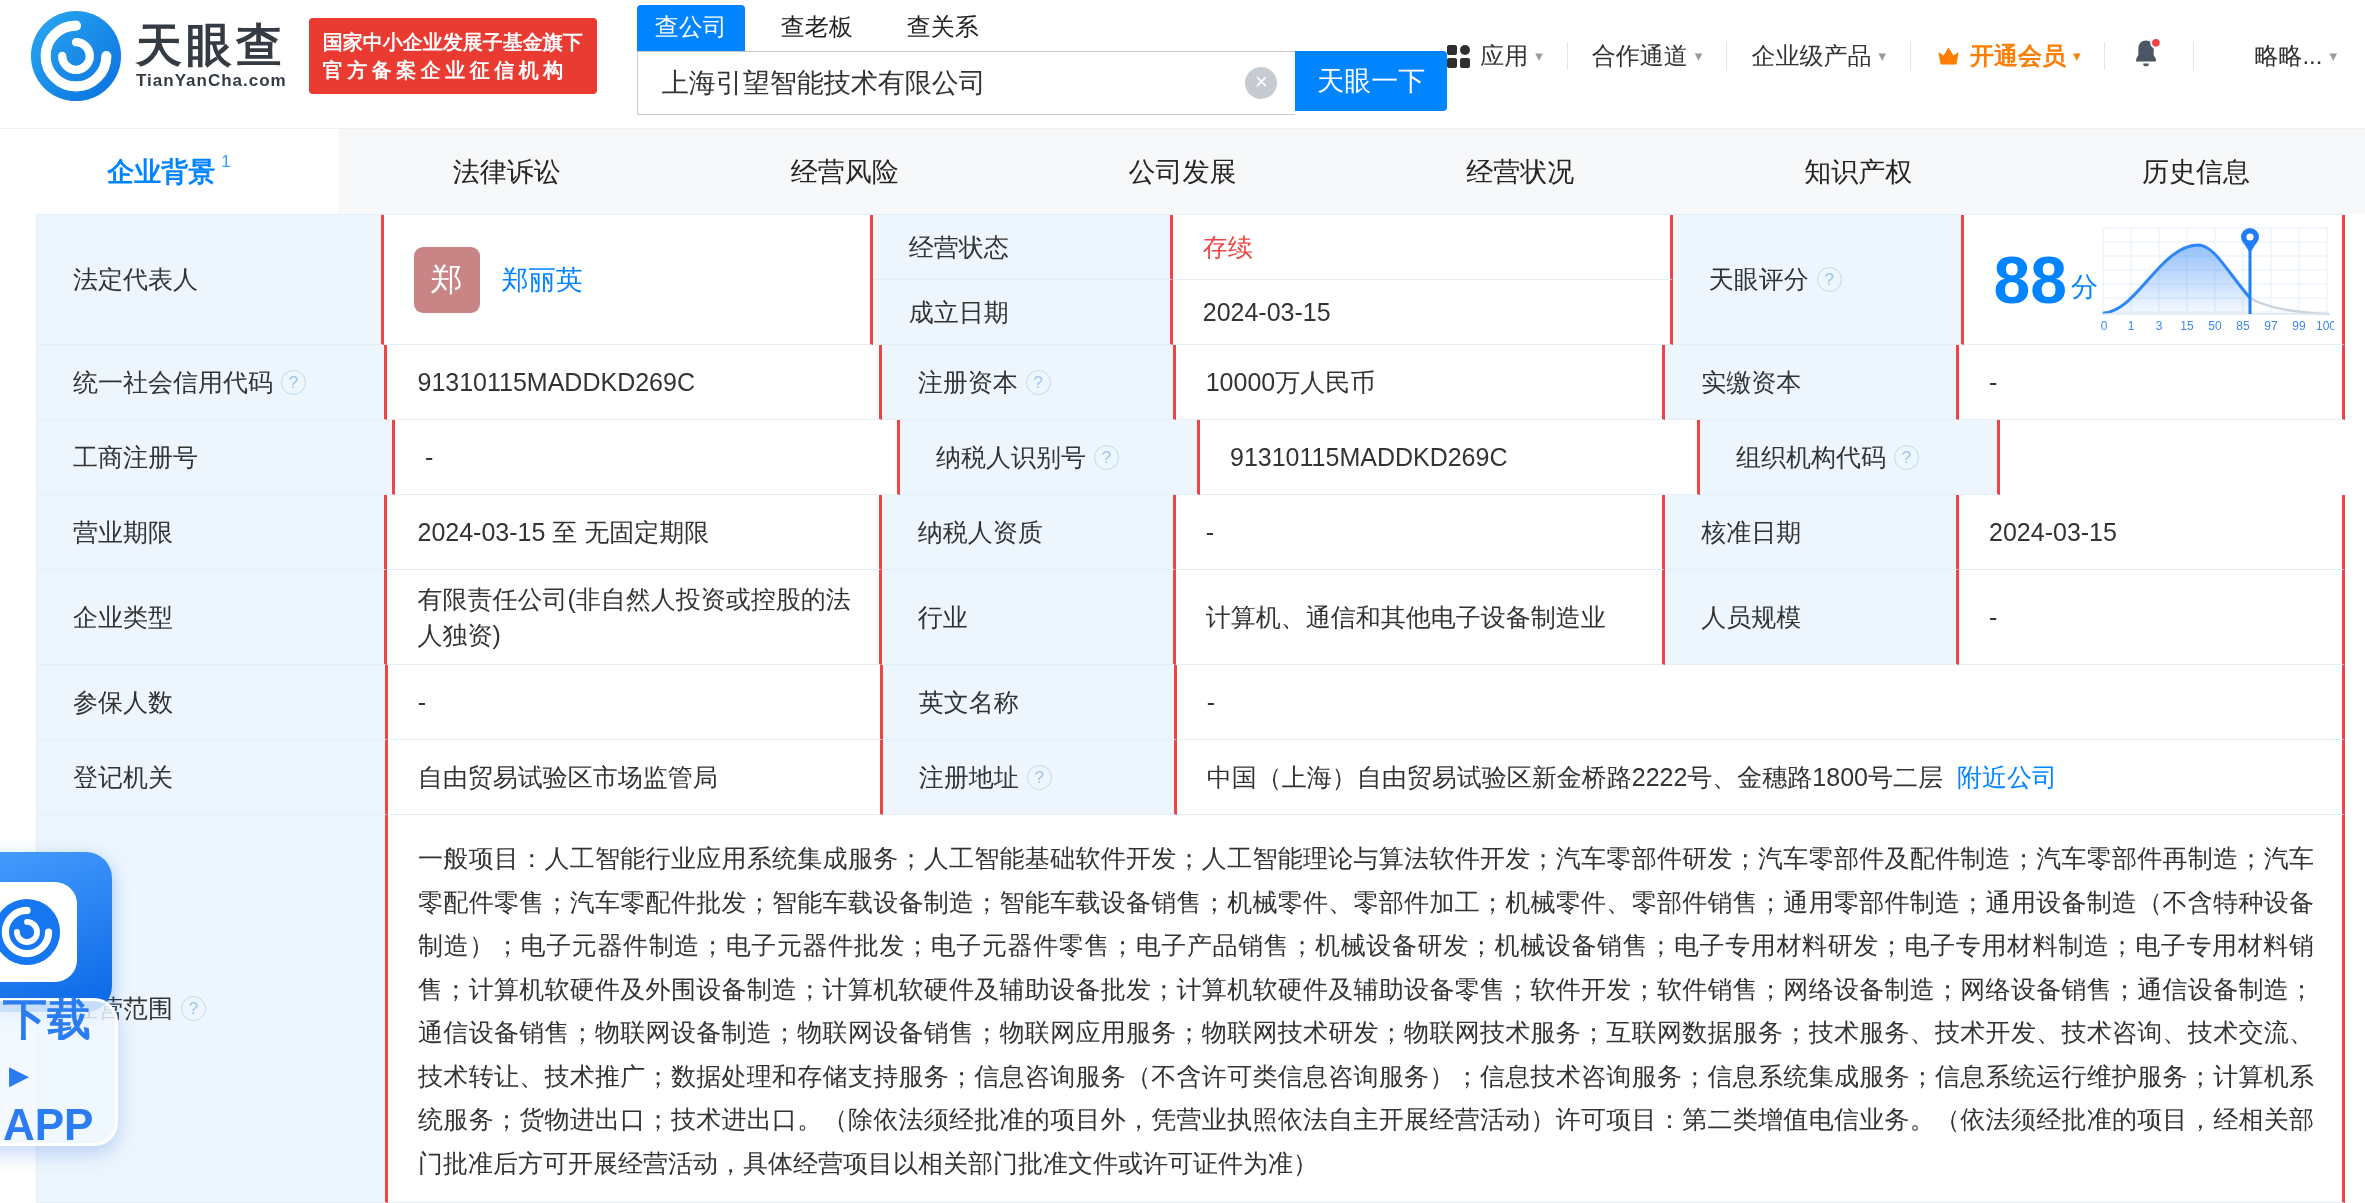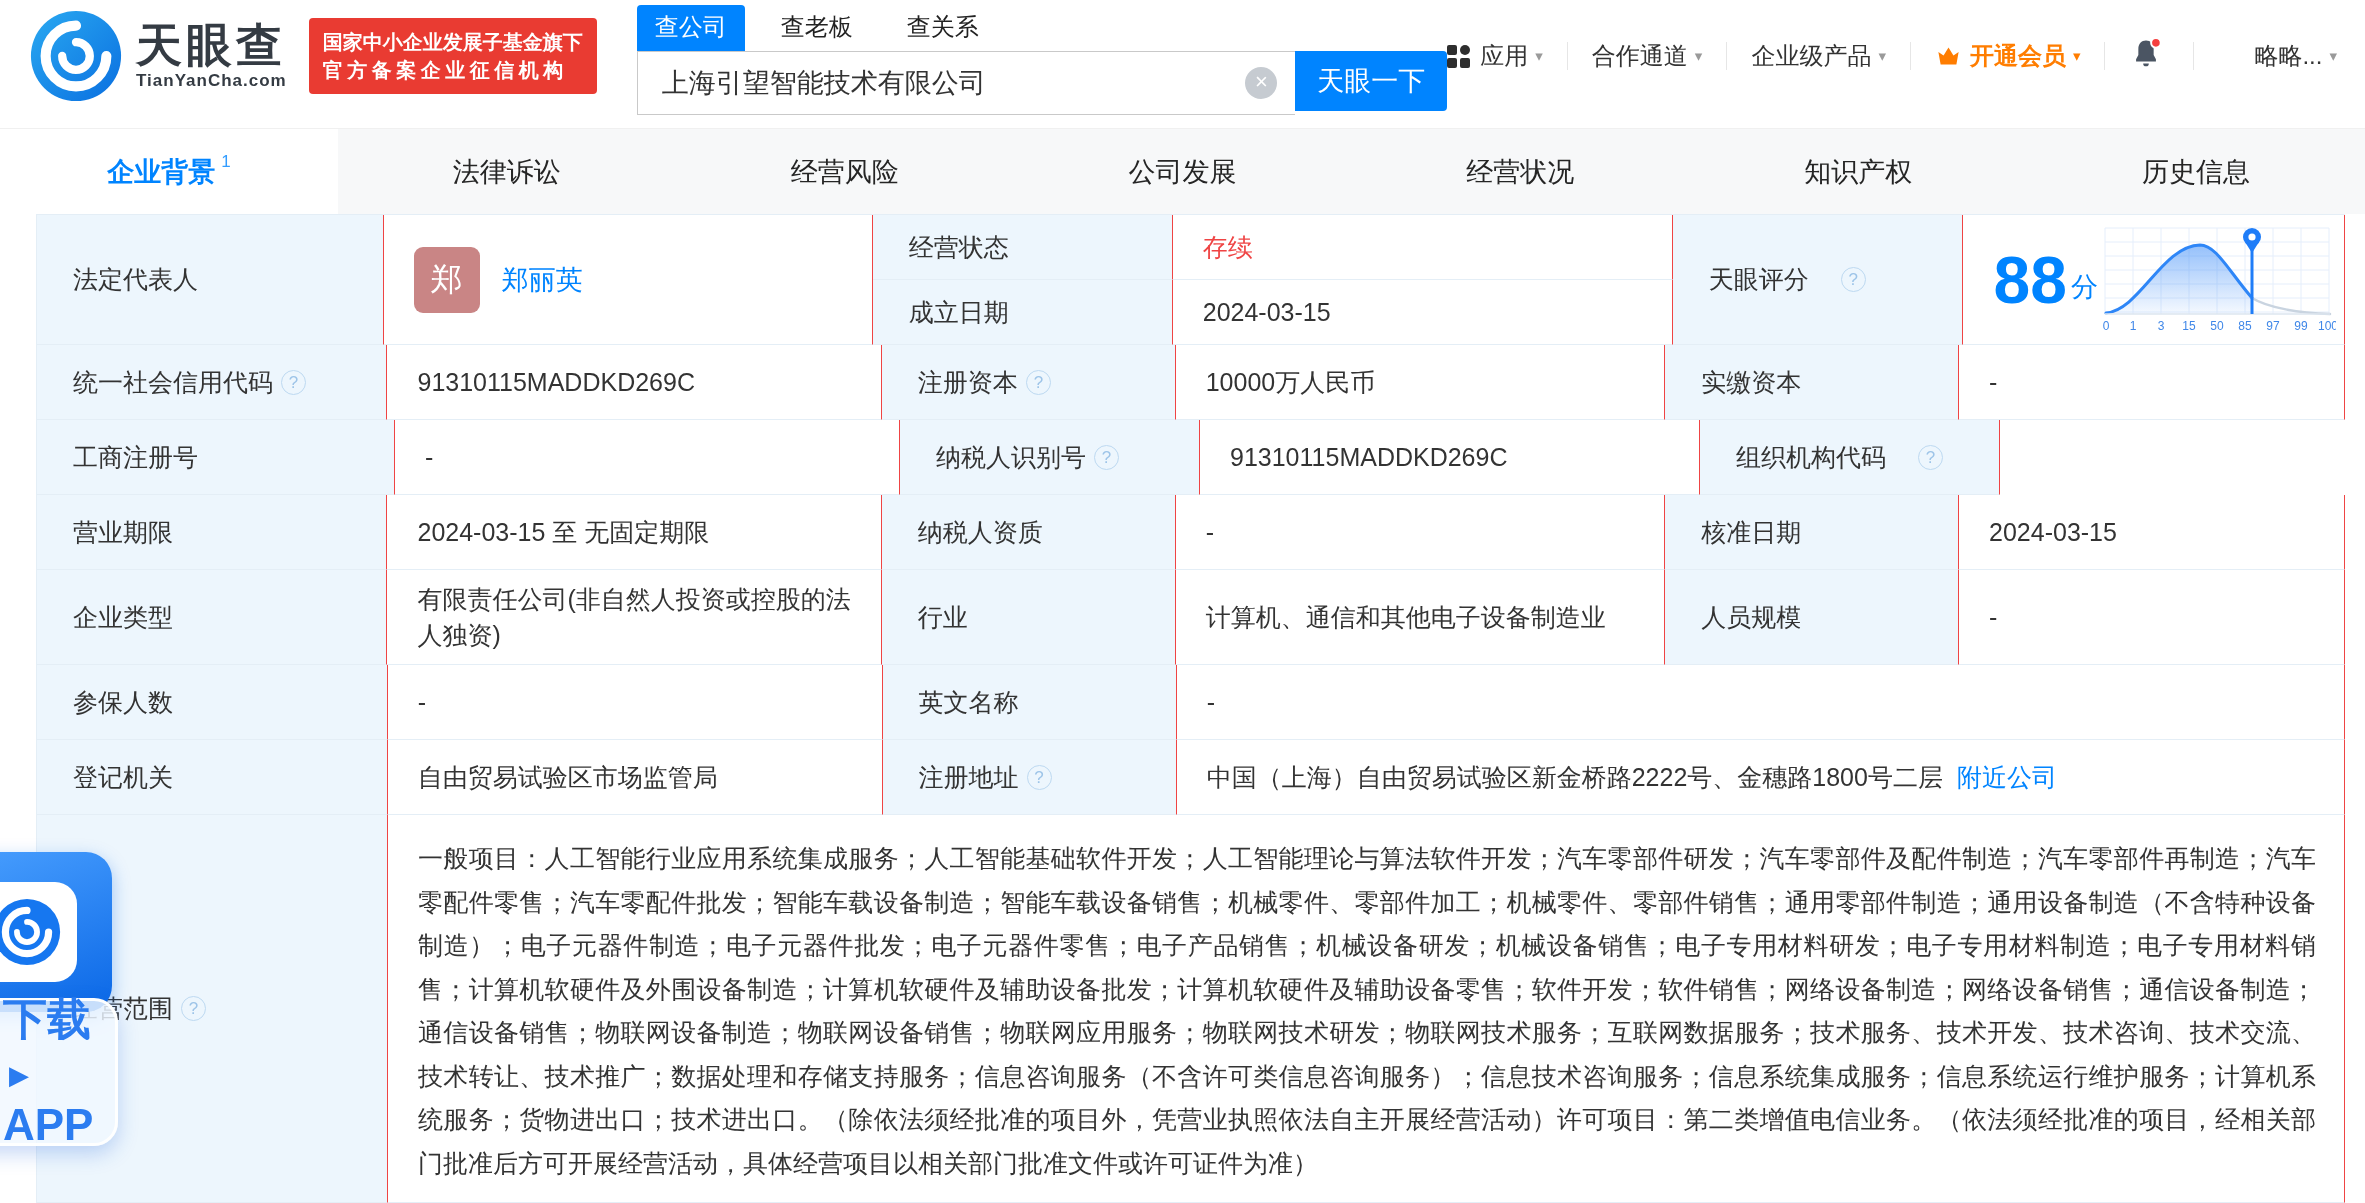--- a/index.html
+++ b/index.html
@@ -47,25 +47,25 @@
   
   .tabbar { margin-top:16px; height:86px; display:flex; background:#f7f8f9; border-top:1px solid #f0f0f0; }
   .ptab { flex:1; display:flex; align-items:center; justify-content:center; font-size:27px; color:#252525; cursor:pointer; }
   .ptab.active { background:#fff; color:#0084ff; font-weight:700; }
   .ptab sup { font-size:17px; font-weight:400; margin-left:6px; position:relative; top:-10px; color:#0084ff; opacity:.8; }
 
   
   .tbl { margin:0 20px 0 36px; width:2309px; height:989px; display:flex; flex-direction:column;
     border-left:1px solid #e4eef6; border-top:1px solid #e4eef6; font-size:25px; }
   .row { display:flex; }
-  .cell { border-right:1px solid #ef4444; border-bottom:1px solid #e4eef6;
+  .cell { border-right:3px solid #ef4444; border-bottom:1px solid #e4eef6;
     display:flex; align-items:center; }
   .lab { background:#edf6fd; padding-left:36px; color:#333; }
   .val { background:#fff; padding-left:30px; padding-right:20px; }
-  .w1{width:358px;} .w2{width:505px;} .w3{width:300px;} .w4{width:500px;} .w5{width:300px;gap:24px;} .w6{width:394px;}
+  .w1{width:358px;} .w2{width:505px;} .w3{width:300px;} .w4{width:500px;} .w5{width:300px;} .w6{width:394px;}
   .h130{height:130px;} .h75{height:75px;} .h95{height:95px;}
   .help { width:25px; height:25px; border-radius:50%; border:1px solid #bdd9f1; color:#9dc4e8;
     font-size:17px; line-height:23px; text-align:center; margin-left:8px; flex:none; cursor:pointer; }
   .link { color:#0084ff; cursor:pointer; }
   .green { color:#ef4444; }
   .avatar { width:66px; height:66px; border-radius:9px; background:#c98585; color:#fff;
     font-size:32px; display:flex; align-items:center; justify-content:center; flex:none; }
   .rep-name { margin-left:22px; font-size:27px; }
   .mid2 { display:flex; flex-direction:column; width:800px; }
   .subrow { display:flex; height:65px; }

